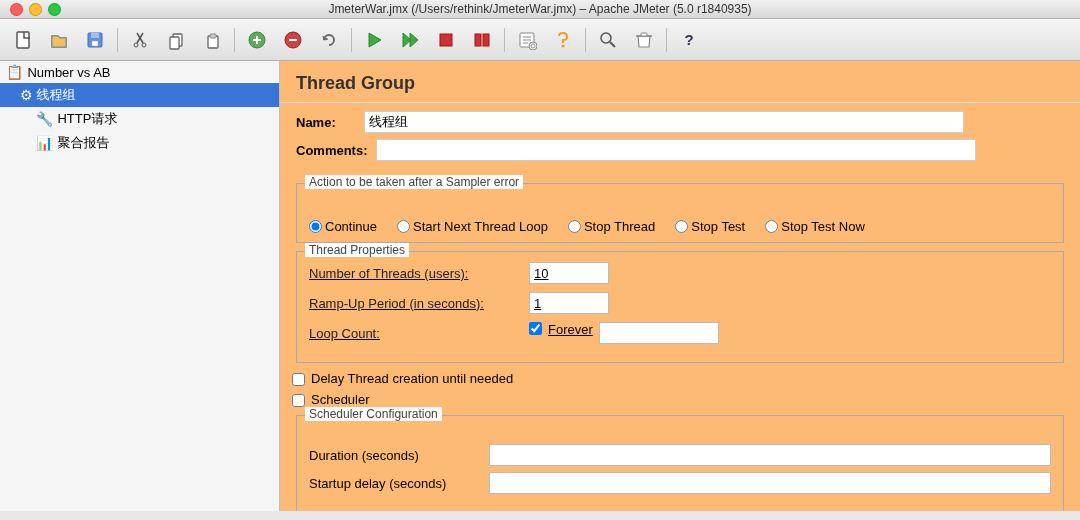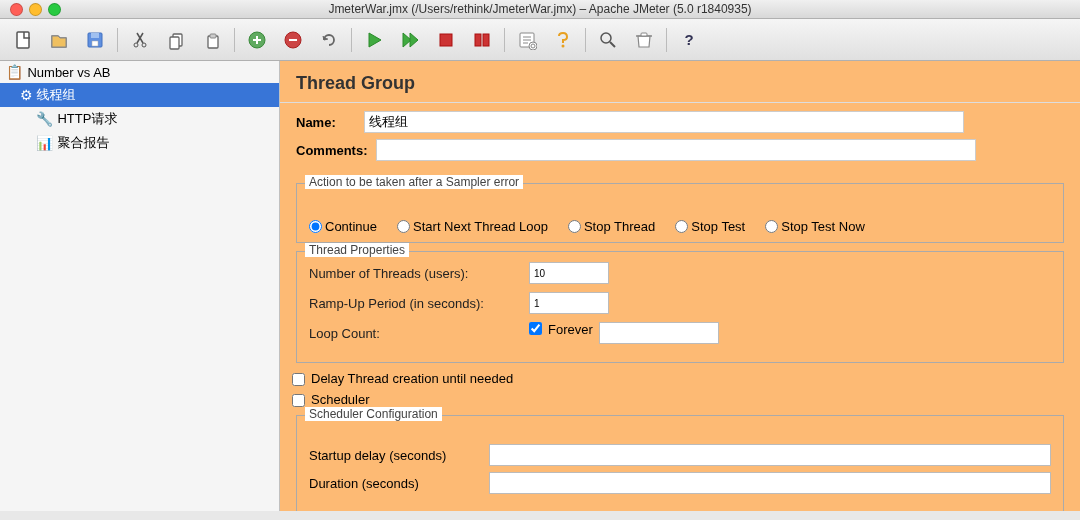--- a/index.html
+++ b/index.html
@@ -186,32 +186,33 @@
       background: white;
       padding: 0 4px;
       font-size: 12px;
       color: #444;
     }
 
     .props-row {
       display: flex;
       align-items: center;
       margin-bottom: 8px;
+      text-decoration: underline;
     }
 
     .props-label {
       min-width: 220px;
       color: #222;
     }
 
     .props-input {
       border: 1px solid #bbb;
       height: 22px;
       padding: 8px 4px;
-      font-size: 10px;
+      font-size: 13px;
       width: 80px;
     }
 
     .checkbox-row {
       display: flex;
       align-items: flex-end;
       gap: 6px;
       margin: 6px 12px;
       cursor: pointer;
     }
@@ -509,24 +510,24 @@
 
     <div class="checkbox-row">
       <input type="checkbox" style="">
       <span>Scheduler</span>
     </div>
 
     <div class="scheduler-box">
       <span class="scheduler-legend">Scheduler Configuration</span>
 
       <div class="sched-row">
+        <span class="sched-label">Duration (seconds)</span>
+        <input class="sched-input" type="text" value="" style="">
+      </div>
+
+      <div class="sched-row">
         <span class="sched-label">Startup delay (seconds)</span>
         <input class="sched-input" type="text" value="" style="">
       </div>
-
-      <div class="sched-row">
-        <span class="sched-label">Duration (seconds)</span>
-        <input class="sched-input" type="text" value="" style="">
-      </div>
     </div>
 
   </div>
 </div>
 
 </body></html>

